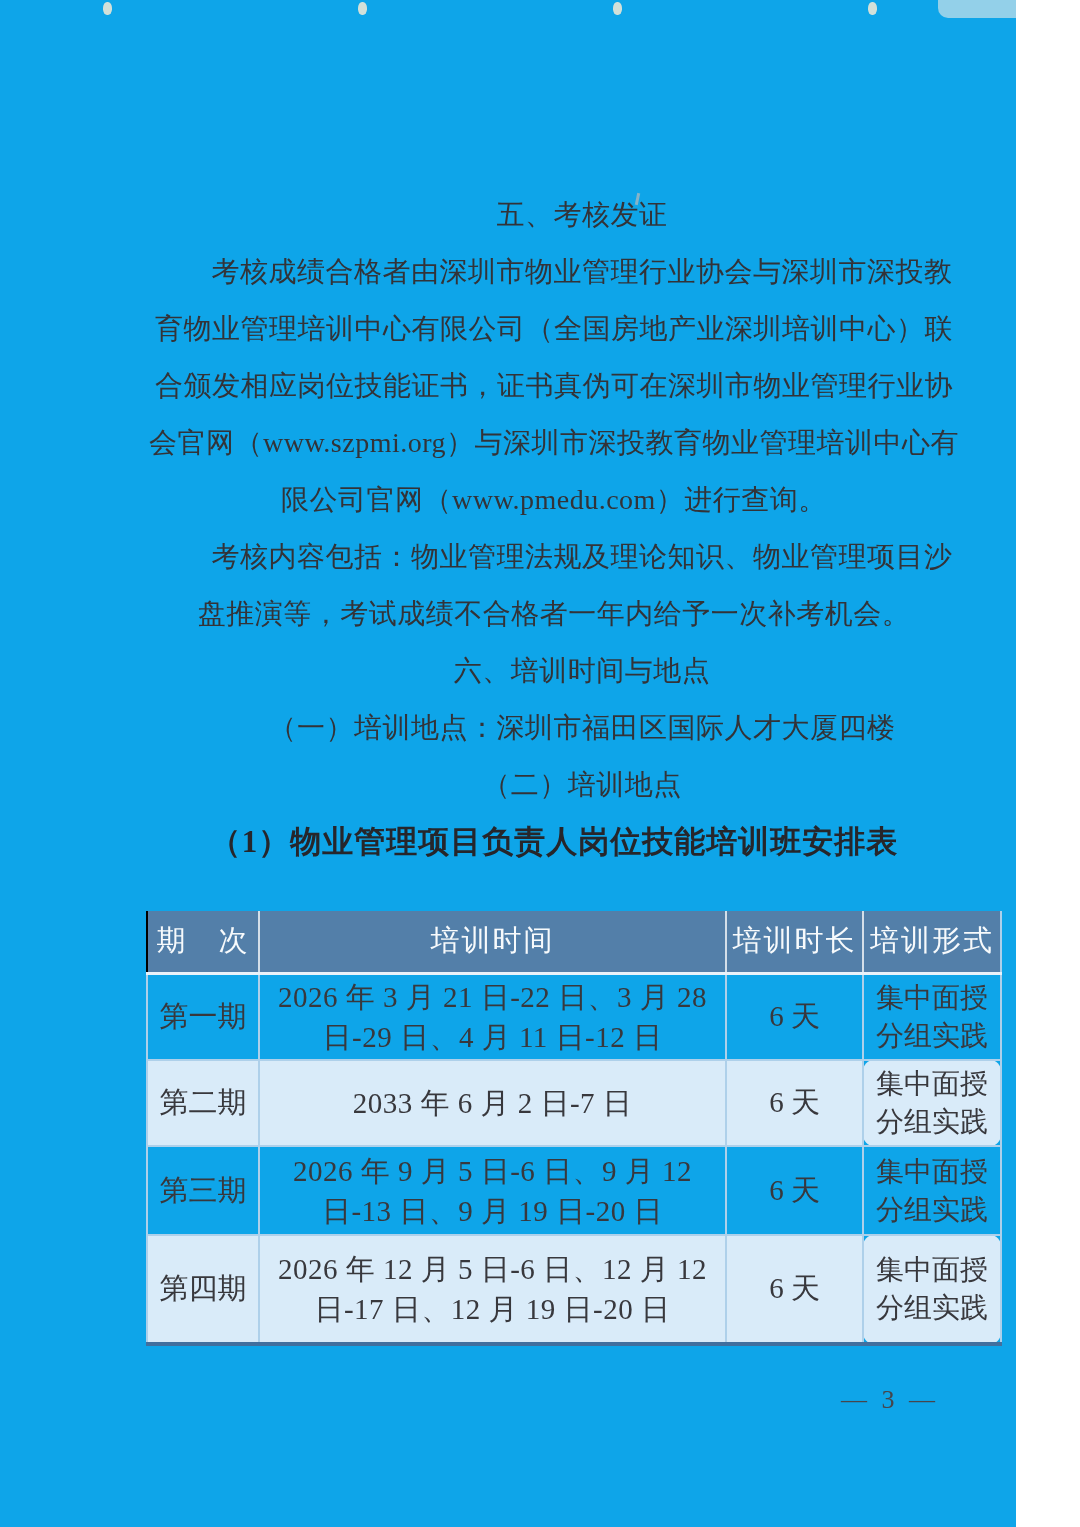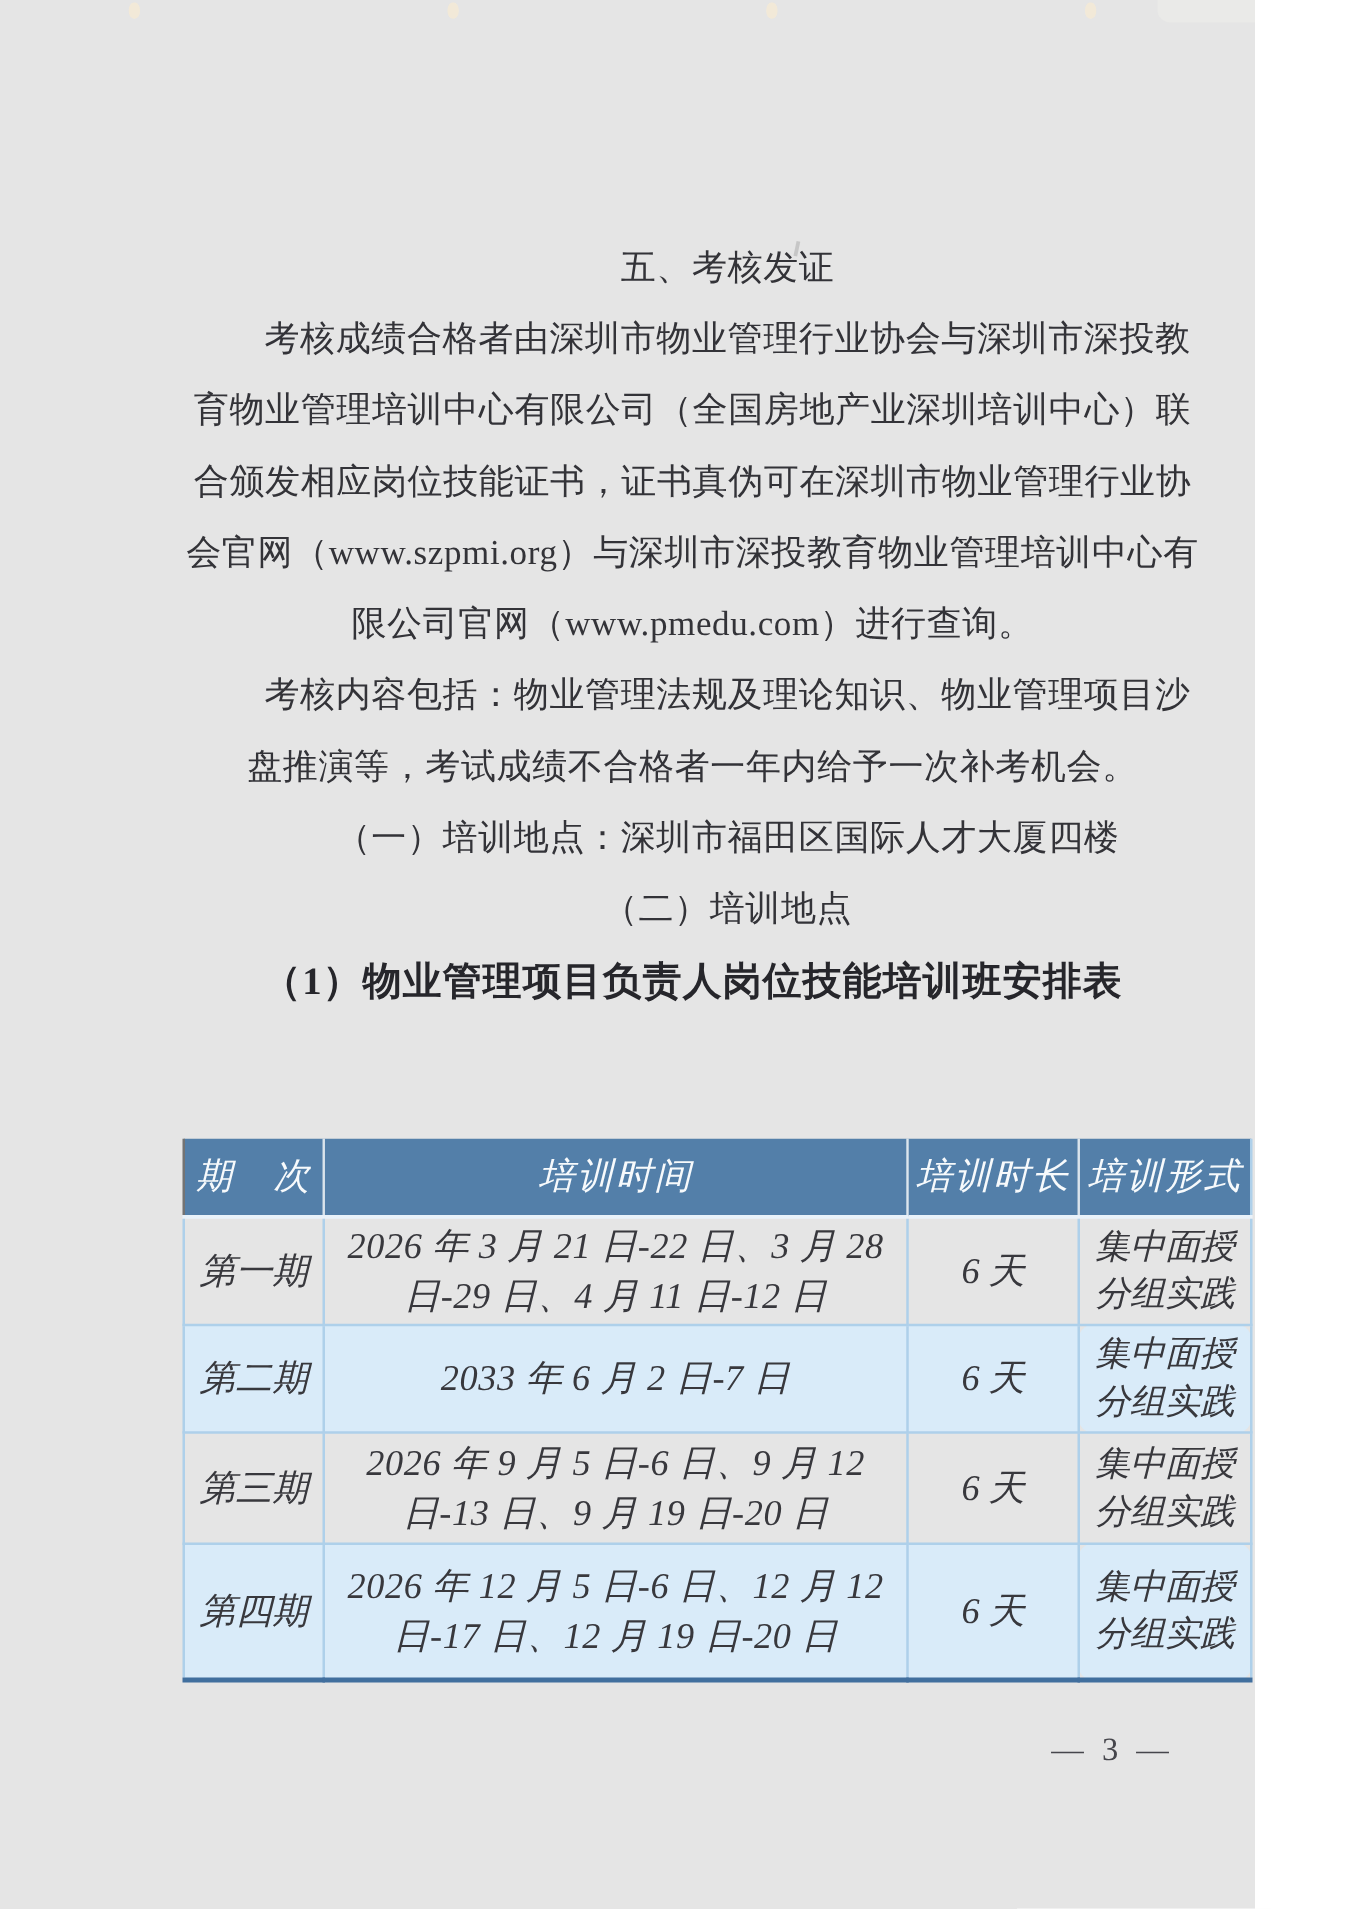--- a/index.html
+++ b/index.html
@@ -1,23 +1,24 @@
 <!DOCTYPE html>
 <html style="--header-bg: #537fa9; --header-text: #f7fafc; --row-alt-bg: #d9ebf9; --border: #aed0ea; --bottom-border: #416f9e;"><head>
 <meta charset="utf-8">
 <style>
   html, body { margin: 0; padding: 0; background: #ffffff; }
   .page {
     position: relative;
     width: 1004px;
     height: 1527px;
-    background: #e5e5e5;
+    background: #0ea5e9;
     overflow: hidden;
     font-family: "Liberation Serif", "DejaVu Serif", serif;
     color: #333338;
+    padding-left: 12px;
   }
 
   
   .content {
     position: absolute;
     left: 146px;
     top: 186px;
     width: 816px;
     font-size: 28px;
     line-height: 57px;
@@ -35,24 +36,23 @@
   }
 
   
   .schedule {
     position: absolute;
     left: 146px;
     top: 911px;
     width: 854px;
     border-collapse: collapse;
     table-layout: fixed;
-    border-left: 2px solid #737373;
+    border-left: 2px solid #000000;
     border-right: 2px solid var(--border, #aed0ea);
     border-bottom: 4px solid var(--bottom-border, #416f9e);
-    font-style: italic;
   }
   .schedule thead tr { height: 62px; }
   .schedule tbody tr:nth-child(1) { height: 87px; }
   .schedule tbody tr:nth-child(2) { height: 73px; }
   .schedule tbody tr:nth-child(3) { height: 89px; }
   .schedule tbody tr:nth-child(4) { height: 109px; }
 
   .schedule th {
     background: var(--header-bg, #537fa9);
     color: var(--header-text, #f7fafc);
@@ -123,20 +123,21 @@
   <div class="speck" style="left:358px; top:2px;"></div>
   <div class="speck" style="left:613px; top:2px;"></div>
   <div class="speck" style="left:868px; top:2px;"></div>
   <div class="smudge"></div>
   <div class="tick"></div>
 
   <div class="content">
     <p class="indent">五、考核发证</p>
     <p class="indent">考核成绩合格者由深圳市物业管理行业协会与深圳市深投教育物业管理培训中心有限公司（全国房地产业深圳培训中心）联合颁发相应岗位技能证书，证书真伪可在深圳市物业管理行业协会官网（www.szpmi.org）与深圳市深投教育物业管理培训中心有限公司官网（www.pmedu.com）进行查询。</p>
     <p class="indent">考核内容包括：物业管理法规及理论知识、物业管理项目沙盘推演等，考试成绩不合格者一年内给予一次补考机会。</p>
+    <p class="indent">六、培训时间与地点</p>
     <p class="indent">（一）培训地点：深圳市福田区国际人才大厦四楼</p>
     <p class="indent">（二）培训地点</p>
     <p class="table-caption">（1）物业管理项目负责人岗位技能培训班安排表</p>
   </div>
 
   <table class="schedule">
     <colgroup>
       <col style="width:112px">
       <col style="width:467px">
       <col style="width:137px">

